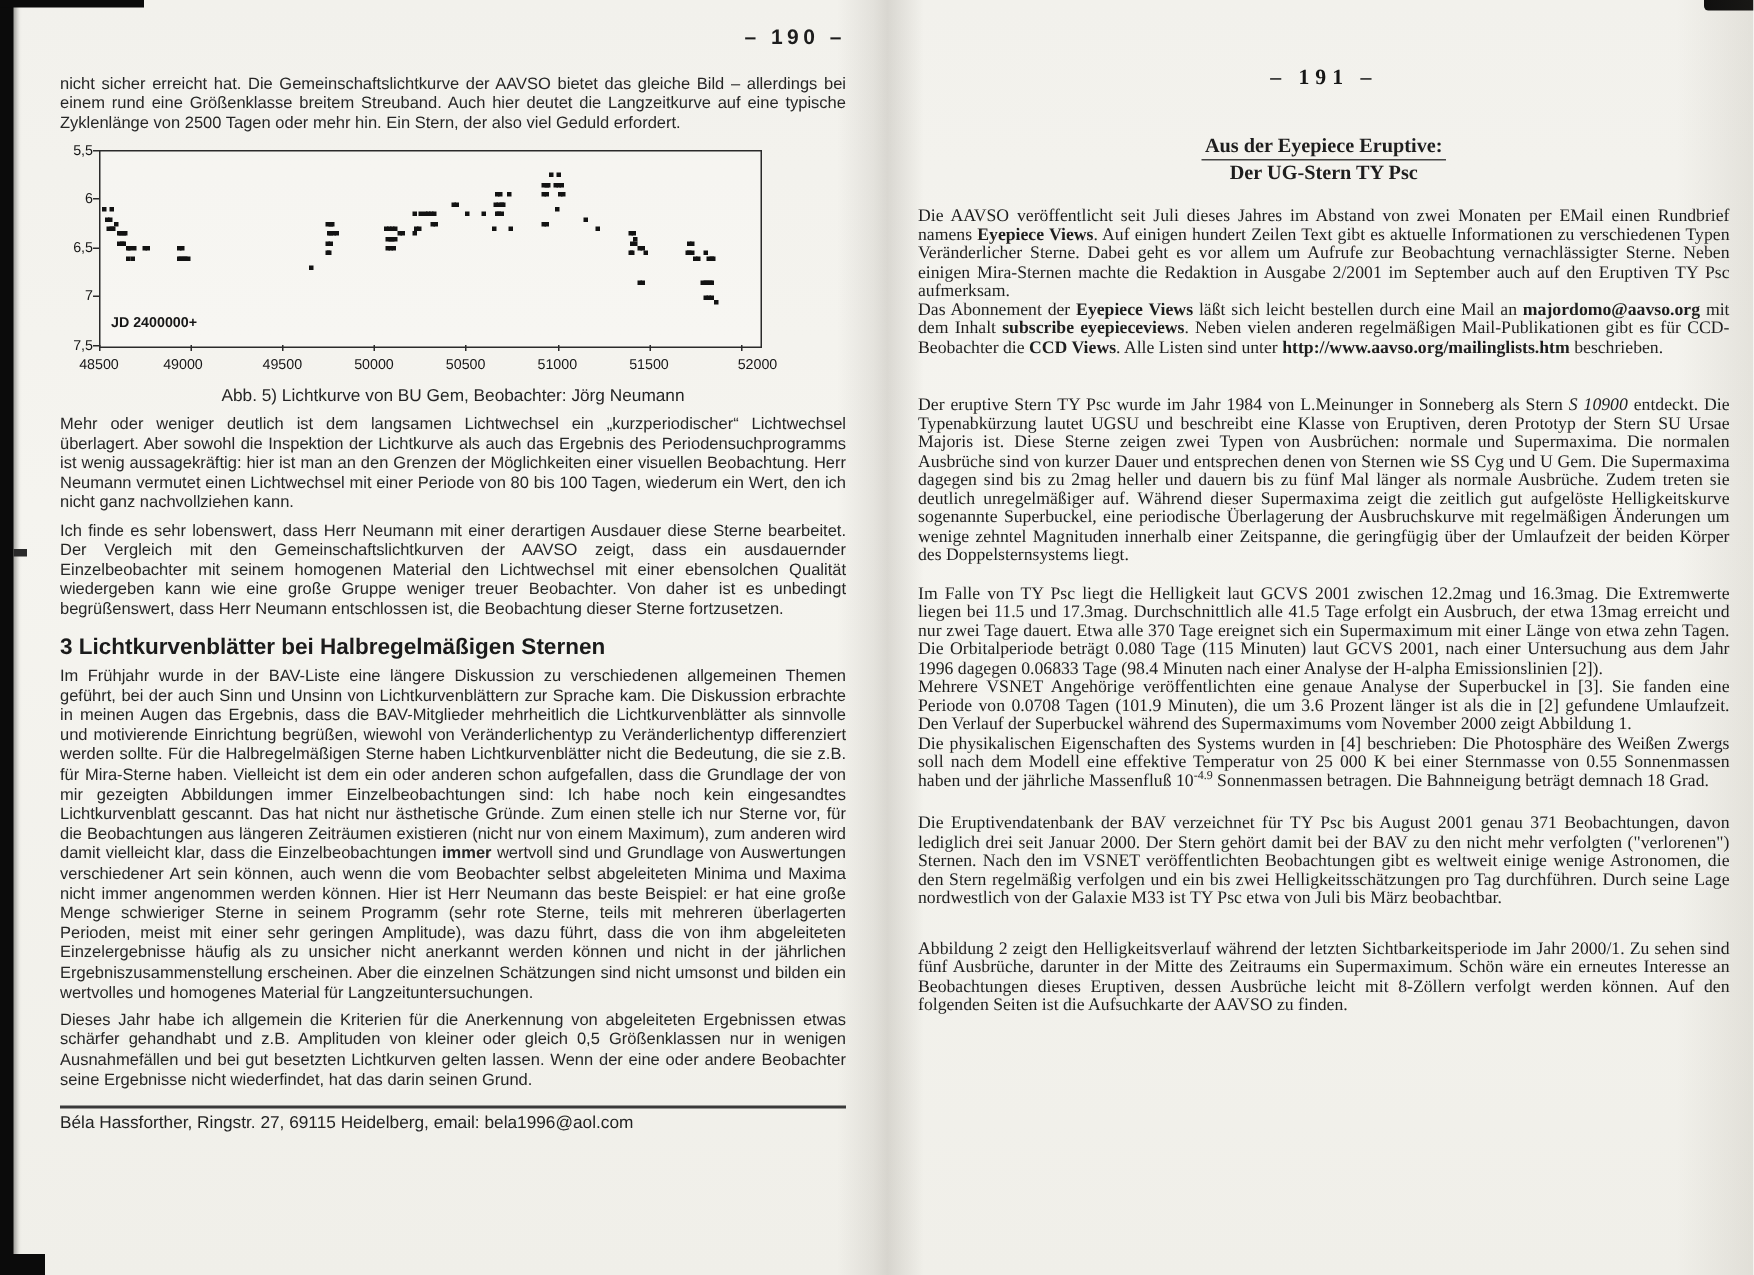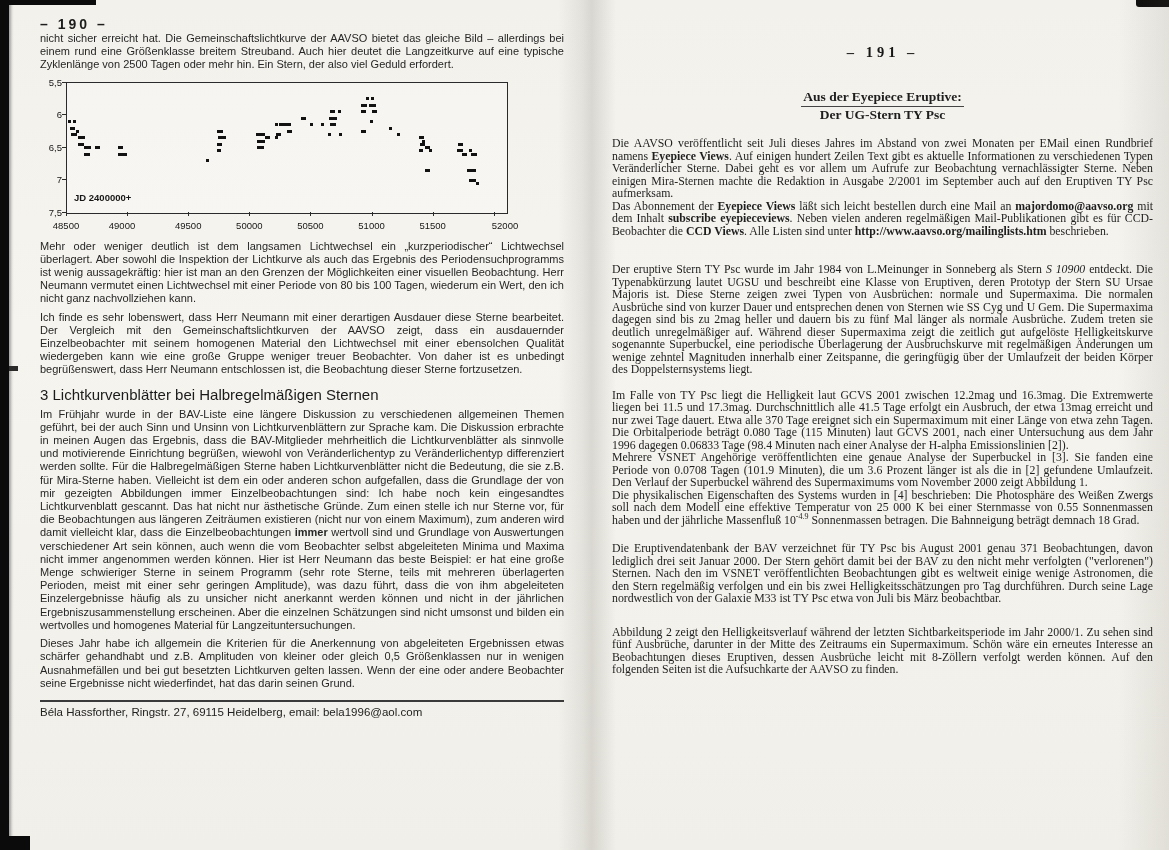--- a/index.html
+++ b/index.html
@@ -13,23 +13,23 @@
   #mark-top-right{left:1136px;top:0;width:33px;height:7px;border-radius:0 0 0 3px;}
   #mark-bottom-left{left:0;top:836px;width:30px;height:14px;}
   #mark-left-dash{left:9px;top:366px;width:9px;height:5px;background:#2a2a2a;}
   #gutter{position:absolute;left:558px;top:0;width:58px;height:850px;
           background:linear-gradient(90deg,rgba(0,0,0,0) 0%,rgba(70,62,50,.09) 42%,rgba(70,62,50,.15) 58%,rgba(0,0,0,0) 100%);}
   #right-curve{position:absolute;left:1118px;top:0;width:51px;height:850px;
           background:linear-gradient(90deg,rgba(0,0,0,0),rgba(120,112,95,.13));}
 
   
   #page-left{position:absolute;left:40px;top:16px;width:524px;color:#262626;}
-  #page-left .pagenum{text-align:left;font-size:14px;font-weight:bold;letter-spacing:3px;color:#1d1d1d;}
+  #page-left .pagenum{text-align:right;font-size:14px;font-weight:bold;letter-spacing:3px;margin-bottom:18px;color:#1d1d1d;}
   #page-left p{font-size:11px;line-height:13.2px;text-align:justify;margin:0 0 5px 0;}
-  #left-heading{font-size:15px;font-weight:normal;margin:9px 0 5px 0;color:#1b1b1b;}
+  #left-heading{font-size:15px;font-weight:bold;margin:9px 0 5px 0;color:#1b1b1b;}
   #left-footer-rule{border:none;border-top:2px solid #3a3a3a;margin:10px 0 4px 0;}
   #left-footer{font-size:11.5px;color:#222;}
 
   
   #chart{position:relative;width:500px;height:160px;margin:6px 0 2px 0;color:#161616;}
   #plot{position:absolute;left:26px;top:4px;width:440px;height:130px;border:1.4px solid #2a2a2a;background:rgba(255,255,255,.25);}
   .dot{position:absolute;width:3px;height:3px;background:#121212;}
   .ylab{position:absolute;font-size:9.5px;text-align:right;width:22px;}
   .xlab{position:absolute;font-size:9.5px;text-align:center;width:40px;top:142px;}
   .ytickmark{position:absolute;height:1px;width:4px;background:#2a2a2a;}
@@ -225,20 +225,21 @@
         <div class="xtickmark" style="left: 209.333px; top: 134px;"></div>
         <div class="xlab" style="left: 250.444px;">50500</div>
         <div class="xtickmark" style="left: 270.444px; top: 134px;"></div>
         <div class="xlab" style="left: 311.556px;">51000</div>
         <div class="xtickmark" style="left: 331.556px; top: 134px;"></div>
         <div class="xlab" style="left: 372.667px;">51500</div>
         <div class="xtickmark" style="left: 392.667px; top: 134px;"></div>
         <div class="xlab" style="left: 445px;">52000</div>
         <div class="xtickmark" style="left: 453.778px; top: 134px;"></div>
       </div>
+    <div id="chart-caption">Abb. 5) Lichtkurve von BU Gem, Beobachter: Jörg Neumann</div>
 
     <p>Mehr oder weniger deutlich ist dem langsamen Lichtwechsel ein „kurzperiodischer“ Lichtwechsel überlagert. Aber sowohl die Inspektion der Lichtkurve als auch das Ergebnis des Periodensuchprogramms ist wenig aussagekräftig: hier ist man an den Grenzen der Möglichkeiten einer visuellen Beobachtung. Herr Neumann vermutet einen Lichtwechsel mit einer Periode von 80 bis 100 Tagen, wiederum ein Wert, den ich nicht ganz nachvollziehen kann.</p>
     <p>Ich finde es sehr lobenswert, dass Herr Neumann mit einer derartigen Ausdauer diese Sterne bearbeitet. Der Vergleich mit den Gemeinschaftslichtkurven der AAVSO zeigt, dass ein ausdauernder Einzelbeobachter mit seinem homogenen Material den Lichtwechsel mit einer ebensolchen Qualität wiedergeben kann wie eine große Gruppe weniger treuer Beobachter. Von daher ist es unbedingt begrüßenswert, dass Herr Neumann entschlossen ist, die Beobachtung dieser Sterne fortzusetzen.</p>
 
     <div id="left-heading">3  Lichtkurvenblätter bei Halbregelmäßigen Sternen</div>
 
     <p><span>Im Frühjahr wurde in der BAV-Liste eine längere Diskussion zu verschiedenen allgemeinen Themen geführt, bei der auch Sinn und Unsinn von Lichtkurvenblättern zur Sprache kam. Die Diskussion erbrachte in meinen Augen das Ergebnis, dass die BAV-Mitglieder mehrheitlich die Lichtkurvenblätter als sinnvolle und motivierende Einrichtung begrüßen, wiewohl von Veränderlichentyp zu Veränderlichentyp differenziert werden sollte. Für die Halbregelmäßigen Sterne haben Lichtkurvenblätter nicht die Bedeutung, die sie z.B. für Mira-Sterne haben. Vielleicht ist dem ein oder anderen schon aufgefallen, dass die Grundlage der von mir gezeigten Abbildungen immer Einzelbeobachtungen sind: Ich habe noch kein eingesandtes Lichtkurvenblatt gescannt. Das hat nicht nur ästhetische Gründe. Zum einen stelle ich nur Sterne vor, für die Beobachtungen aus längeren Zeiträumen existieren (nicht nur von einem Maximum), zum anderen wird damit vielleicht klar, dass die Einzelbeobachtungen </span><span class="b">immer</span><span> wertvoll sind und Grundlage von Auswertungen verschiedener Art sein können, auch wenn die vom Beobachter selbst abgeleiteten Minima und Maxima nicht immer angenommen werden können. Hier ist Herr Neumann das beste Beispiel: er hat eine große Menge schwieriger Sterne in seinem Programm (sehr rote Sterne, teils mit mehreren überlagerten Perioden, meist mit einer sehr geringen Amplitude), was dazu führt, dass die von ihm abgeleiteten Einzelergebnisse häufig als zu unsicher nicht anerkannt werden können und nicht in der jährlichen Ergebniszusammenstellung erscheinen. Aber die einzelnen Schätzungen sind nicht umsonst und bilden ein wertvolles und homogenes Material für Langzeituntersuchungen.</span></p>
     <p>Dieses Jahr habe ich allgemein die Kriterien für die Anerkennung von abgeleiteten Ergebnissen etwas schärfer gehandhabt und z.B. Amplituden von kleiner oder gleich 0,5 Größenklassen nur in wenigen Ausnahmefällen und bei gut besetzten Lichtkurven gelten lassen. Wenn der eine oder andere Beobachter seine Ergebnisse nicht wiederfindet, hat das darin seinen Grund.</p>
 
     <hr id="left-footer-rule">

